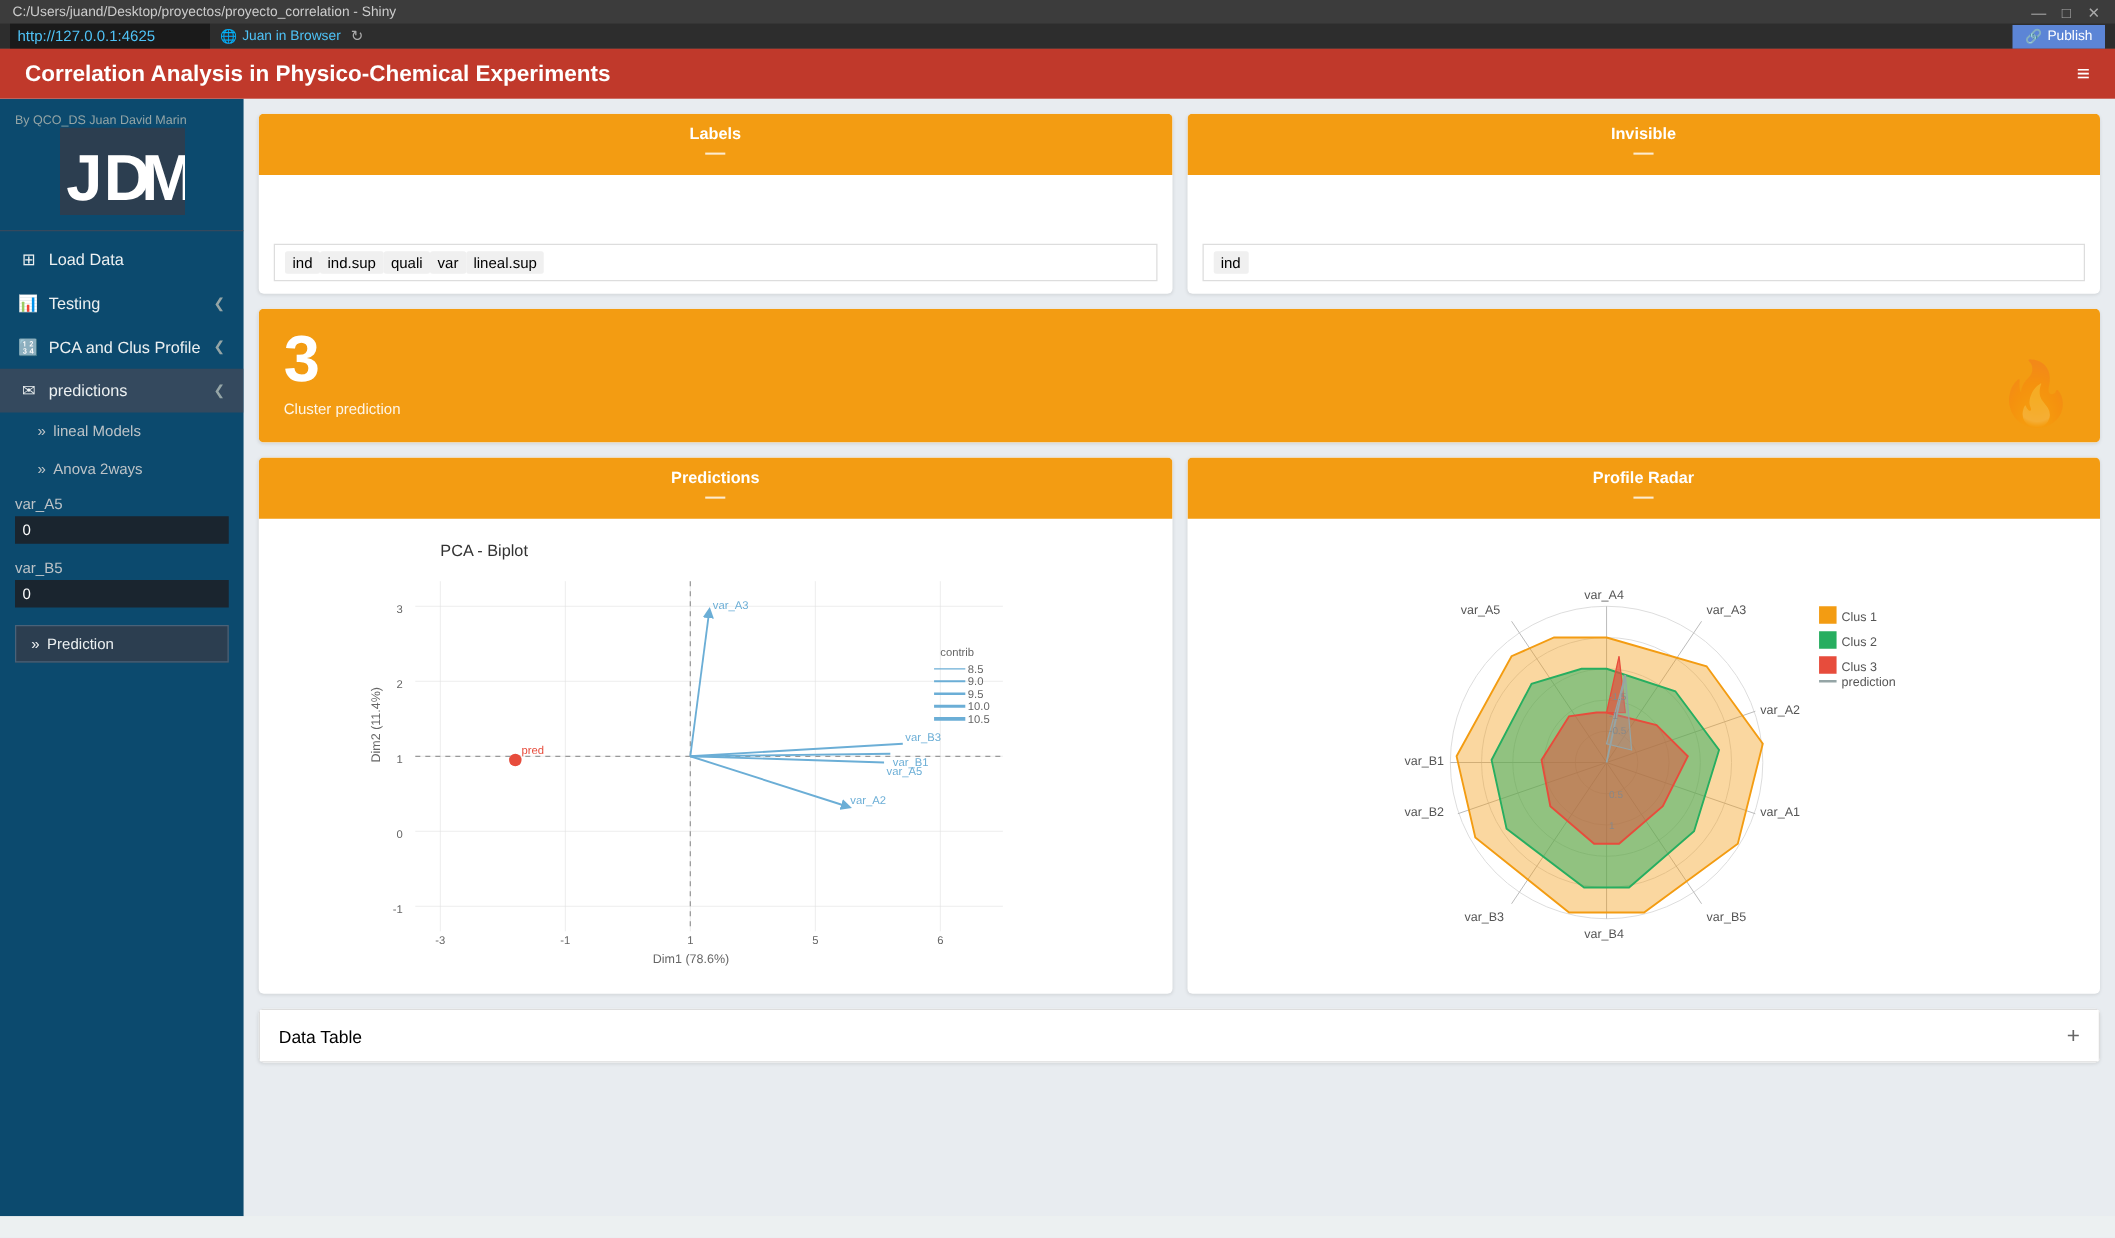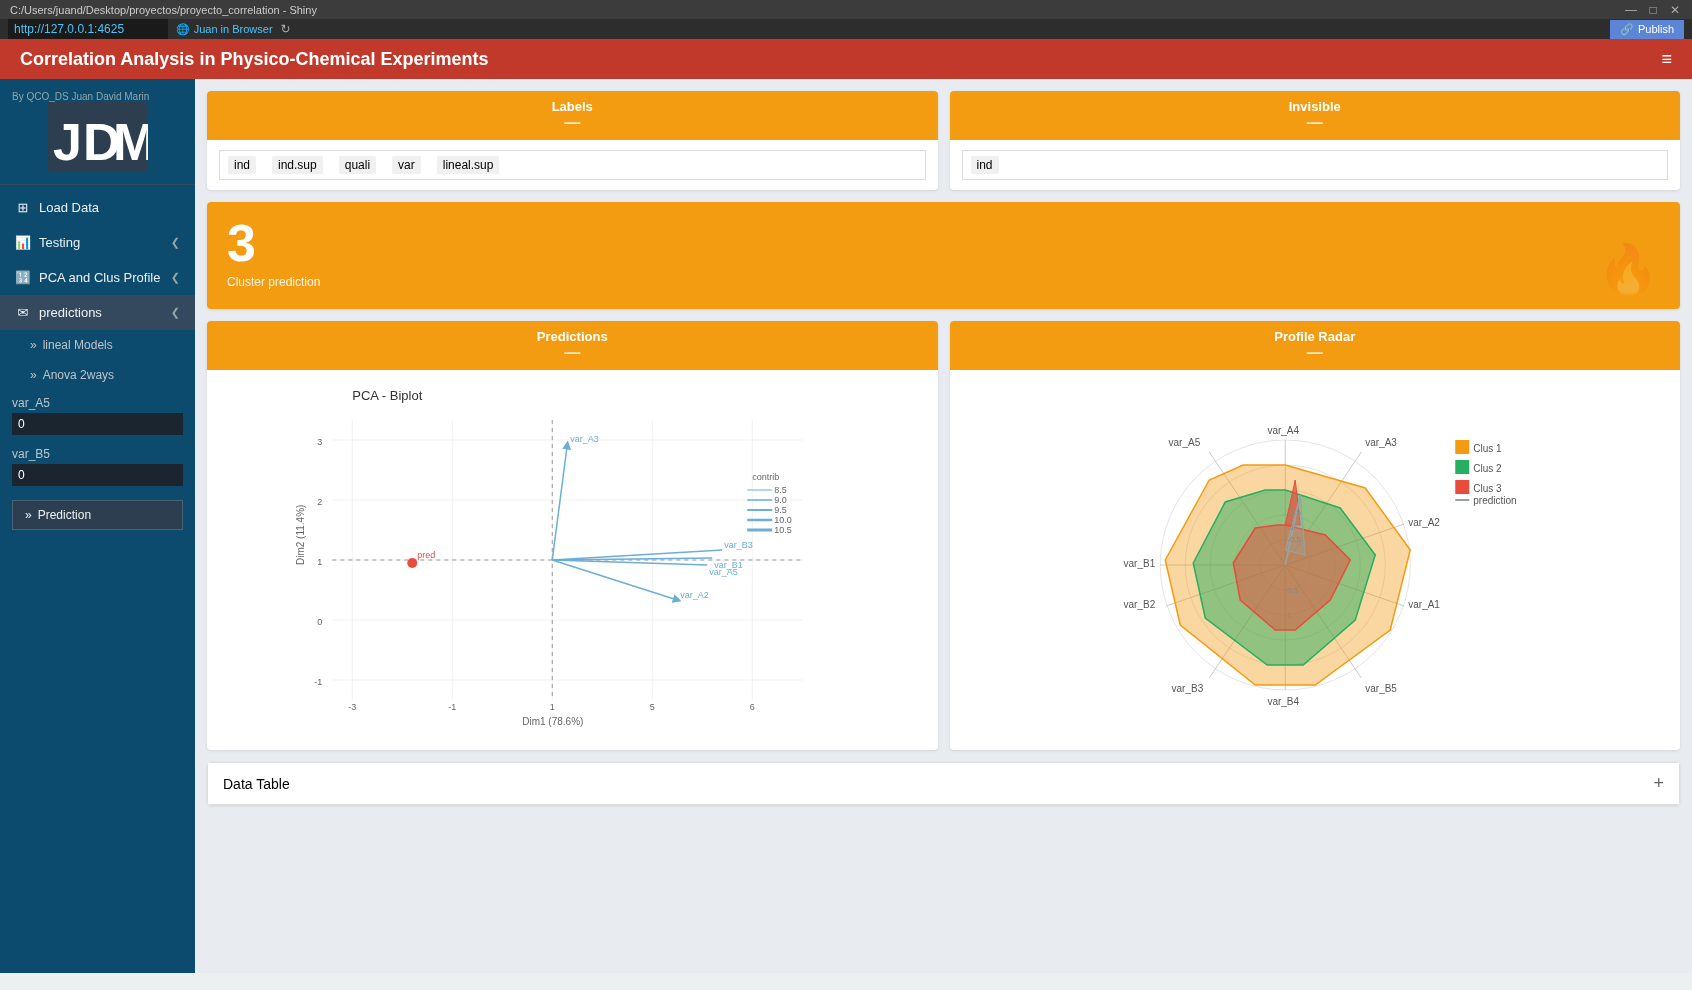--- a/index.html
+++ b/index.html
@@ -206,25 +206,26 @@
     .card-body {
       padding: 10px 12px;
     }
 
     .labels-card { flex: 1; }
     .invisible-card { flex: 1; }
 
     .tags-input {
       display: flex;
       flex-wrap: wrap;
-      gap: 16px;
+      gap: 0;
       border: 1px solid #ddd;
       padding: 4px 8px;
       min-height: 30px;
       align-items: center;
+      margin-top: 45px;
     }
     .tag {
       background: #f0f0f0;
       padding: 2px 6px;
       border-radius: 2px;
       font-size: 12px;
     }
 
     
     .cluster-card {

